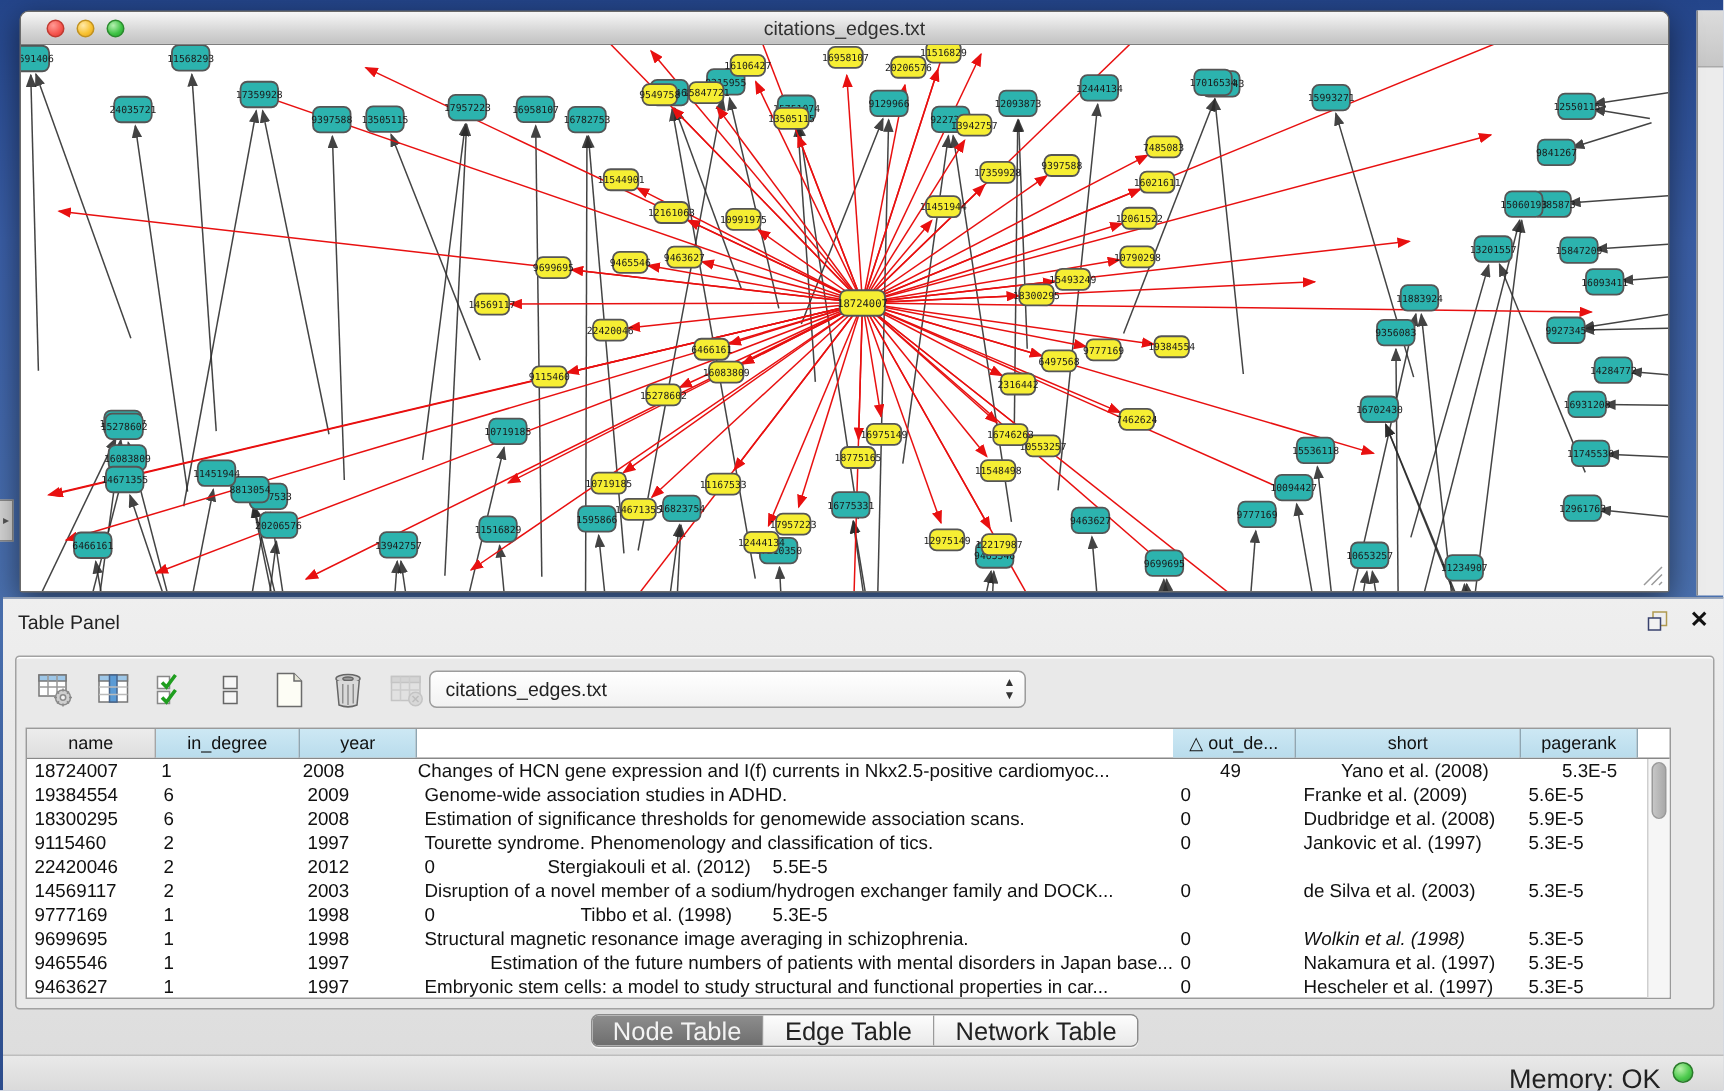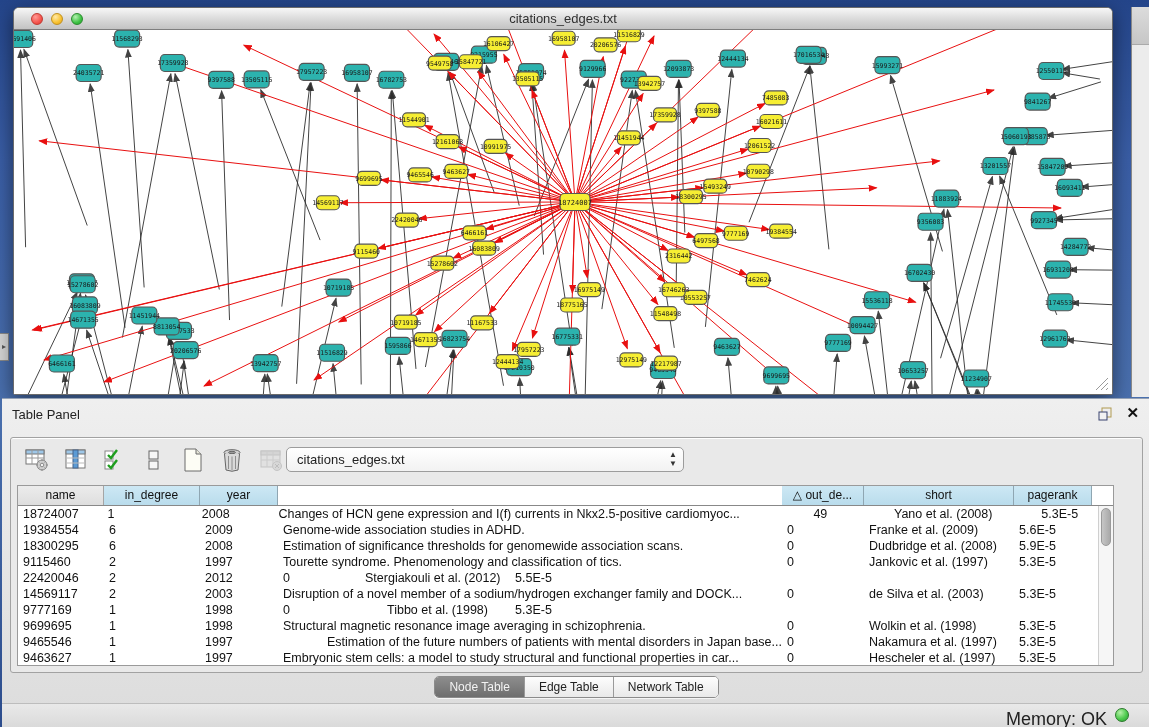--- a/index.html
+++ b/index.html
@@ -62,21 +62,21 @@
   #tbody .td { font-size:12.5px; color:#111; line-height:16px; padding-left:5px;
     overflow:hidden; white-space:nowrap; }
   #vscroll { position:absolute; right:0; top:20px; bottom:0; width:15px;
     background:#f6f6f6; border-left:1px solid #cfcfcf; }
   #vthumb { position:absolute; left:2px; top:2px; width:10px; height:38px;
     background:linear-gradient(90deg,#c6c6c6,#a9a9a9); border-radius:6px; border:1px solid #9a9a9a; }
 
   #tab-strip { position:absolute; left:0; right:0; top:277px; text-align:center; }
   #seg { display:inline-flex; border:1px solid #8b8b8b; border-radius:5px; overflow:hidden;
     background:#fff; box-shadow:0 1px 0 rgba(255,255,255,.7); }
-  .seg-btn { font-size:12px; padding:2px 14px; height:20px; line-height:17px; color:#222;
+  .seg-btn { font-size:17px; padding:2px 14px; height:20px; line-height:17px; color:#222;
     background:linear-gradient(180deg,#fdfdfd,#e9e9e9); border-right:1px solid #9a9a9a; cursor:pointer; }
   .seg-btn:last-child { border-right:none; }
   .seg-btn.active { background:linear-gradient(180deg,#8d8d8d,#6e6e6e); color:#f3f3f3; }
 
   #status-bar { position:absolute; left:0; bottom:0; width:1149px; height:24px;
     background:linear-gradient(180deg,#e9e9e9,#dadada); border-top:1px solid #bdbdbd; }
   #memory-label { position:absolute; right:44px; top:5px; font-size:18px; color:#222; }
   #memory-dot { position:absolute; right:22px; top:4px; width:14px; height:14px; border-radius:50%;
     background:radial-gradient(circle at 35% 30%,#b6f0a8,#4ecb4e 55%,#2c9a35); border:1px solid #2a7a2a; }
 </style>
@@ -635,21 +635,21 @@
               <div class="td" style="width: 82px;">0</div>
               <div class="td" style="width: 150px; text-align: center;">Tibbo et al. (1998)</div>
               <div class="td" style="width: 78px;">5.3E-5</div>
             </div>
             <div class="tr">
               <div class="td" style="width: 86px;">9699695</div>
               <div class="td" style="width: 96px;">1</div>
               <div class="td" style="width: 78px;">1998</div>
               <div class="td" style="width: 504px;">Structural magnetic resonance image averaging in schizophrenia.</div>
               <div class="td" style="width: 82px;">0</div>
-              <div class="td" style="width: 150px;">Wolkin et al. (1998)</div>
+              <div class="td" style="width: 150px; font-style: italic;">Wolkin et al. (1998)</div>
               <div class="td" style="width: 78px;">5.3E-5</div>
             </div>
             <div class="tr">
               <div class="td" style="width: 86px;">9465546</div>
               <div class="td" style="width: 96px;">1</div>
               <div class="td" style="width: 78px;">1997</div>
               <div class="td" style="width: 504px; text-align: right;">Estimation of the future numbers of patients with mental disorders in Japan base...</div>
               <div class="td" style="width: 82px;">0</div>
               <div class="td" style="width: 150px;">Nakamura et al. (1997)</div>
               <div class="td" style="width: 78px;">5.3E-5</div>

